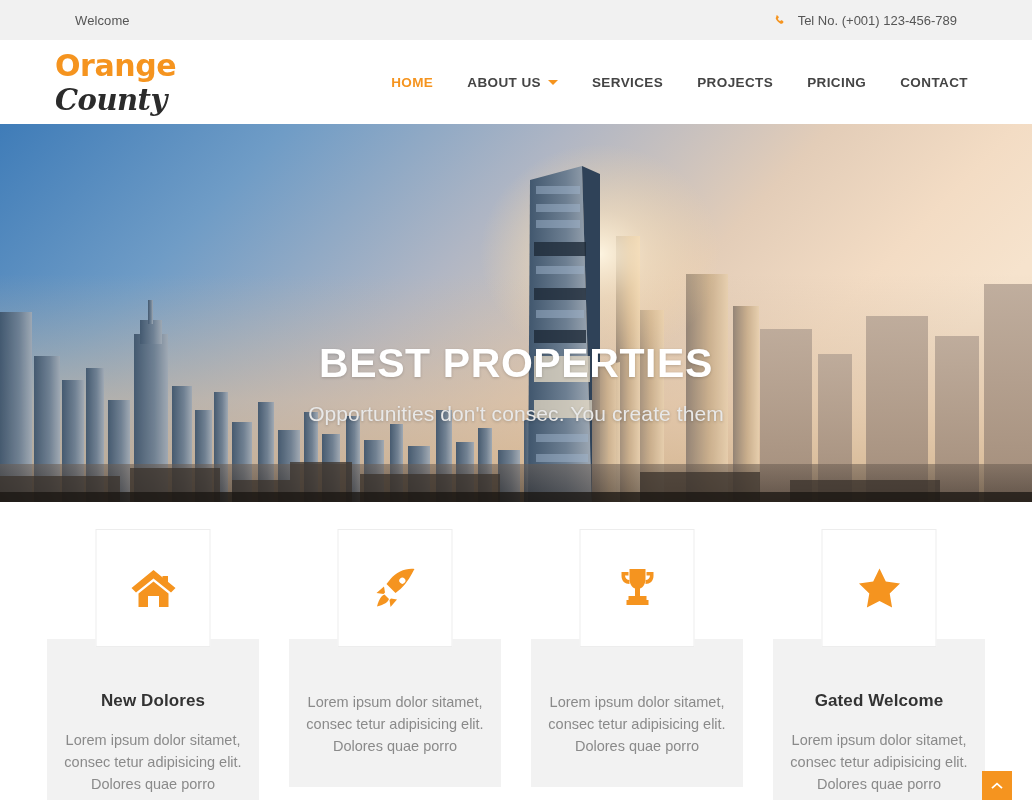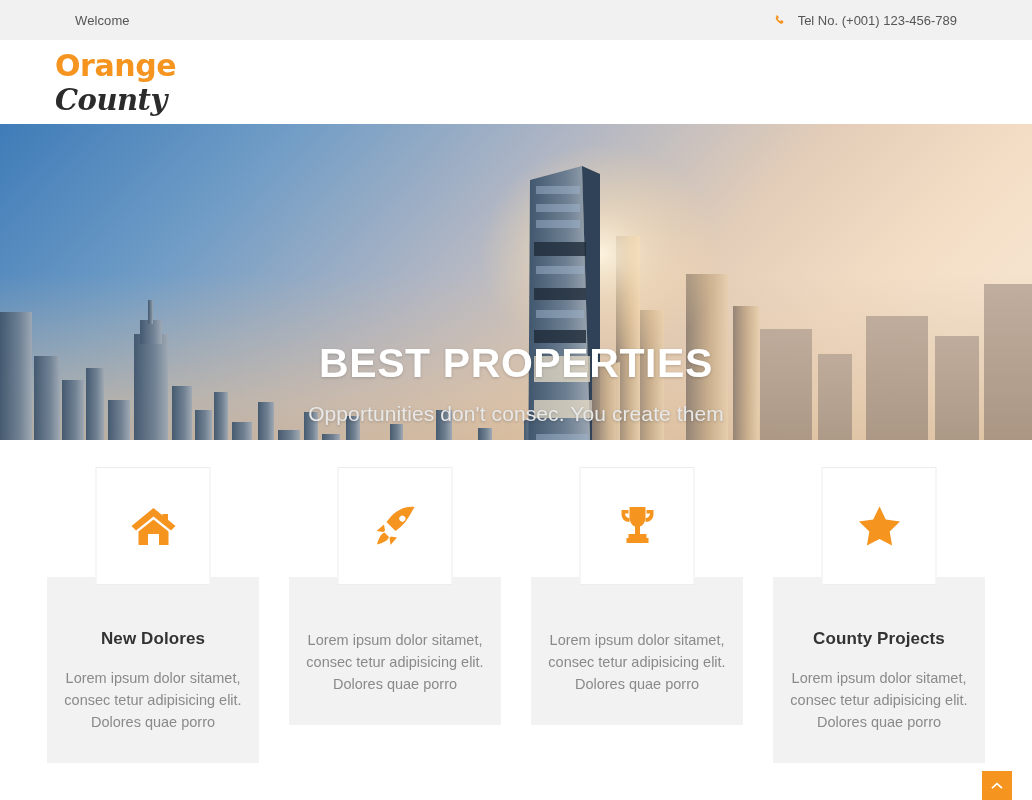--- a/index.html
+++ b/index.html
@@ -78,21 +78,21 @@
     width: 0; height: 0;
     border-left: 5px solid transparent;
     border-right: 5px solid transparent;
     border-top: 5px solid #f5941f;
     display: inline-block;
   }
 
   
   .hero {
     position: relative;
-    height: 316px;
+    height: 378px;
     overflow: hidden;
     background: #000000;
   }
   .hero-img { position: absolute; inset: 0; }
   .hero-content {
     position: absolute;
     left: 0; right: 0;
     top: 218px;
     text-align: center;
     z-index: 5;
@@ -193,20 +193,41 @@
       </span>
       <span>Tel No. (+001) 123-456-789</span>
     </div>
   </div>
 
   <div class="header">
     <div class="logo">
       <span class="logo-orange">Orange</span>
       <span class="logo-county">County</span>
     </div>
+    <div class="nav" id="nav-root">
+        <a class="nav-item active">
+          <span>HOME</span>
+        </a>
+        <a class="nav-item">
+          <span>ABOUT US</span>
+          <span class="caret"></span>
+        </a>
+        <a class="nav-item">
+          <span>SERVICES</span>
+        </a>
+        <a class="nav-item">
+          <span>PROJECTS</span>
+        </a>
+        <a class="nav-item">
+          <span>PRICING</span>
+        </a>
+        <a class="nav-item">
+          <span>CONTACT</span>
+        </a>
+      </div>
   </div>
 
   <div class="hero">
     <svg class="hero-img" width="1032" height="378" viewBox="0 0 1032 378" preserveAspectRatio="none">
       <defs>
         <linearGradient id="sky" x1="0" y1="0" x2="1" y2="0.35">
           <stop offset="0" stop-color="#3f7cb8"></stop>
           <stop offset="0.25" stop-color="#6f9cc6"></stop>
           <stop offset="0.5" stop-color="#b0b6c4"></stop>
           <stop offset="0.72" stop-color="#e3cdb8"></stop>
@@ -387,21 +408,21 @@
       </div>
       <div class="feature">
         <div class="feature-iconbox">
           <span class="feature-icon">
             <svg width="44" height="42" viewBox="0 0 44 42" fill="#f5941f">
               <path d="M22 1.5l6.3 12.9 14.2 2-10.3 10 2.4 14.1L22 33.9 9.4 40.5l2.4-14.1L1.5 16.4l14.2-2z"></path>
             </svg>
           </span>
         </div>
         <div class="feature-card">
-          <div class="feature-title">County Projects</div>
+          <div class="feature-title">Gated Welcome</div>
           <div class="feature-text">Lorem ipsum dolor sitamet, consec tetur adipisicing elit. Dolores quae porro</div>
         </div>
       </div>
     </div>
 
   <div class="scrolltop">
     <span>
       <svg width="12" height="8" viewBox="0 0 12 8" fill="none" stroke="#ffffff" stroke-width="1.8">
         <path d="M1 6.2 L6 1.6 L11 6.2"></path>
       </svg>

